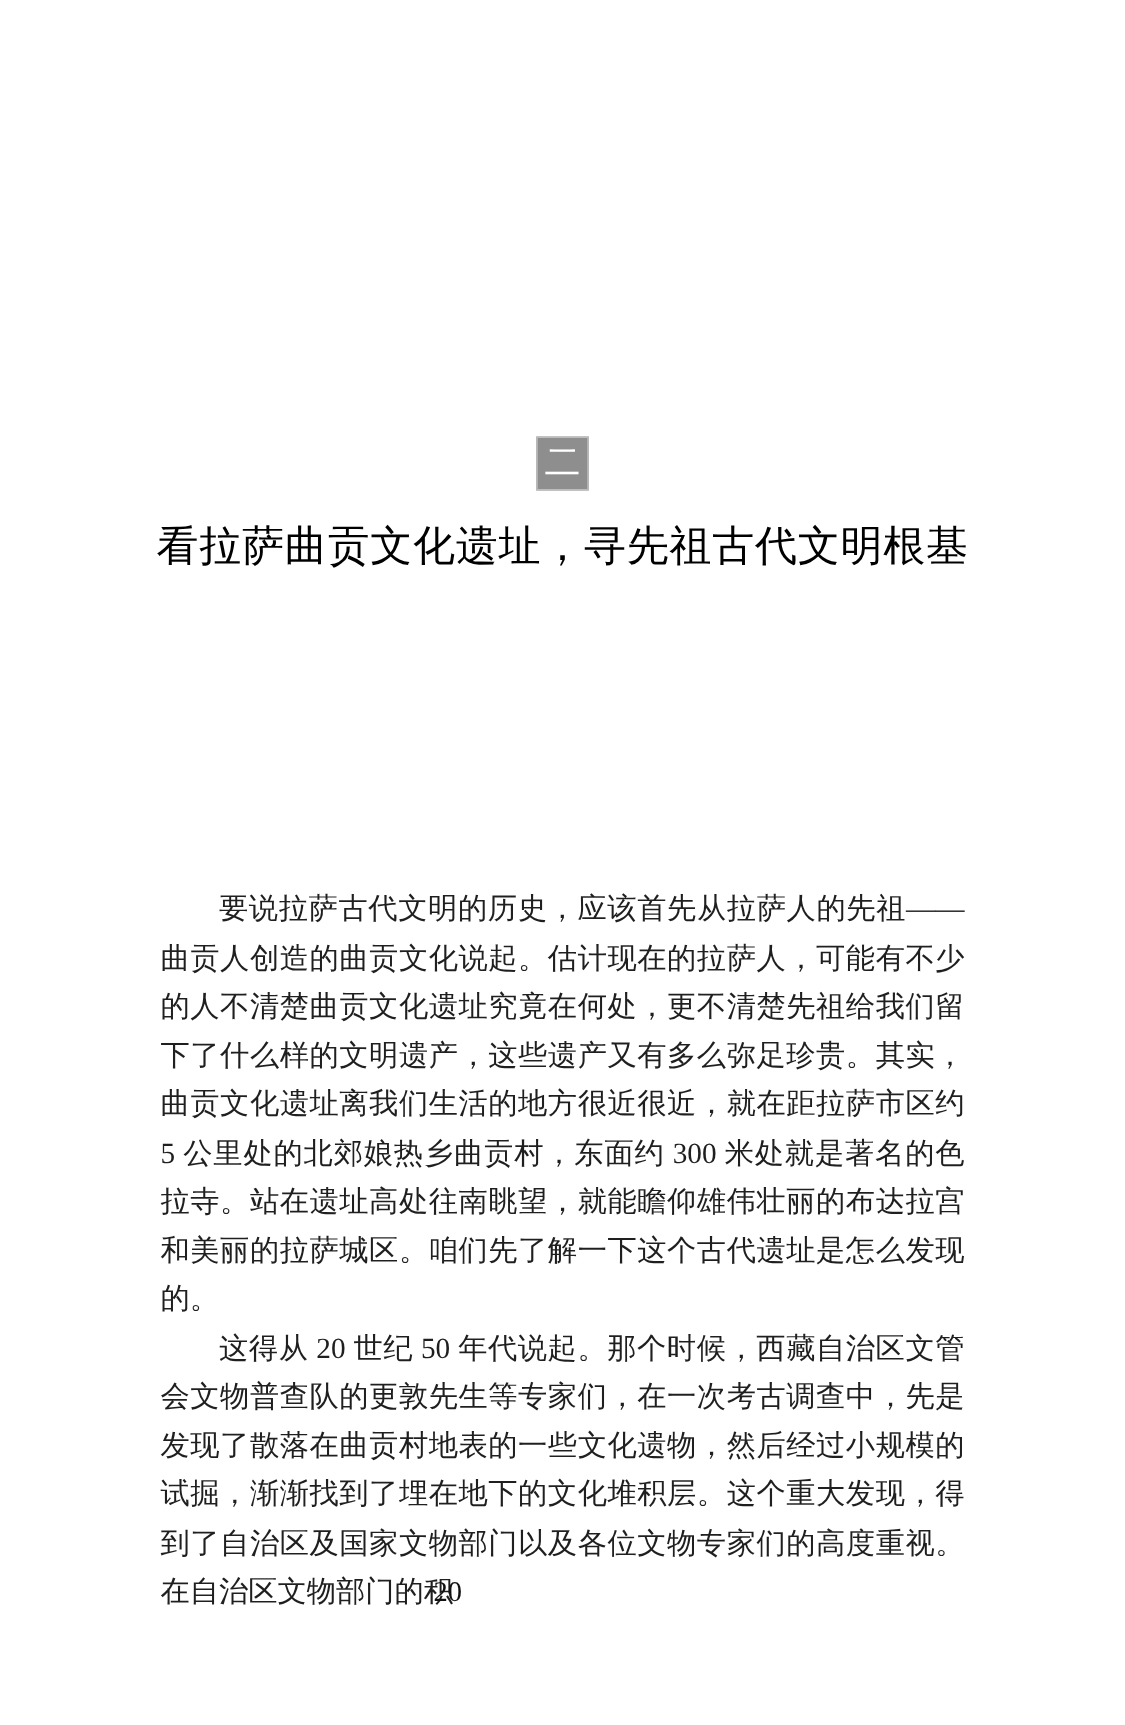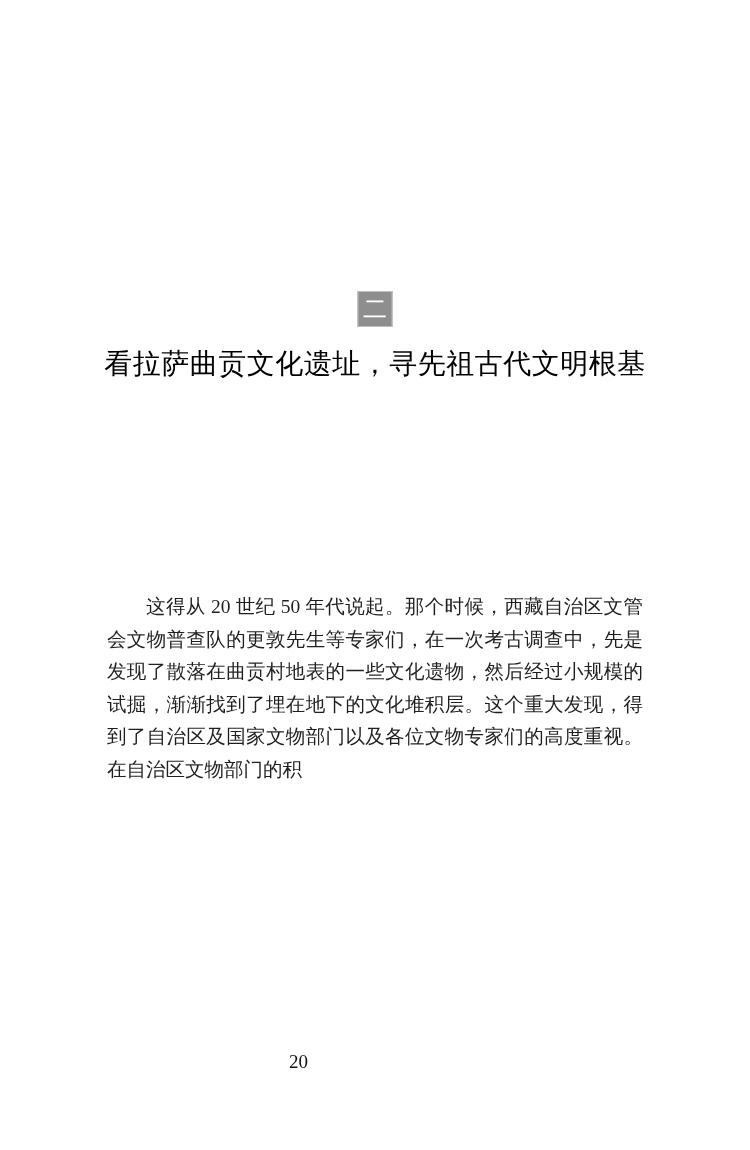--- a/index.html
+++ b/index.html
@@ -80,18 +80,19 @@
 
 <div class="page">
 
   <div class="chapter-badge">
     <span>二</span>
   </div>
 
   <h1 class="chapter-title">看拉萨曲贡文化遗址，寻先祖古代文明根基</h1>
 
   <div class="body-text">
+    <p>要说拉萨古代文明的历史，应该首先从拉萨人的先祖——曲贡人创造的曲贡文化说起。估计现在的拉萨人，可能有不少的人不清楚曲贡文化遗址究竟在何处，更不清楚先祖给我们留下了什么样的文明遗产，这些遗产又有多么弥足珍贵。其实，曲贡文化遗址离我们生活的地方很近很近，就在距拉萨市区约 5 公里处的北郊娘热乡曲贡村，东面约 300 米处就是著名的色拉寺。站在遗址高处往南眺望，就能瞻仰雄伟壮丽的布达拉宫和美丽的拉萨城区。咱们先了解一下这个古代遗址是怎么发现的。</p>
     <p>这得从 20 世纪 50 年代说起。那个时候，西藏自治区文管会文物普查队的更敦先生等专家们，在一次考古调查中，先是发现了散落在曲贡村地表的一些文化遗物，然后经过小规模的试掘，渐渐找到了埋在地下的文化堆积层。这个重大发现，得到了自治区及国家文物部门以及各位文物专家们的高度重视。在自治区文物部门的积</p>
   </div>
 
   <div class="page-number">20</div>
 
 </div>
 
 </body></html>

